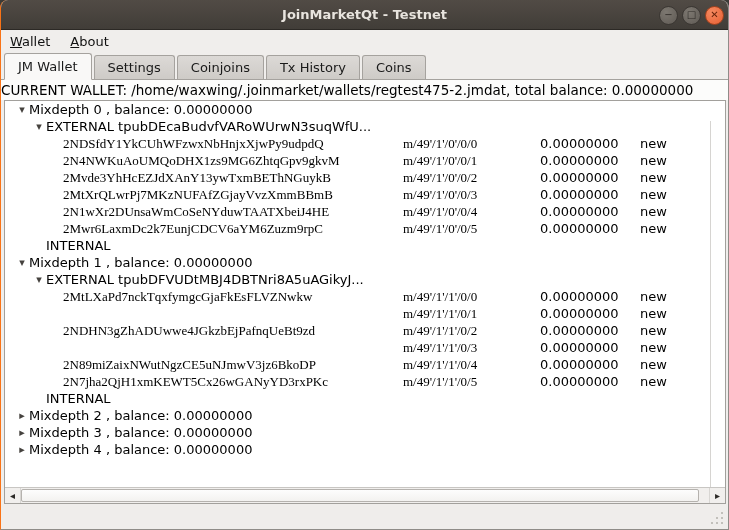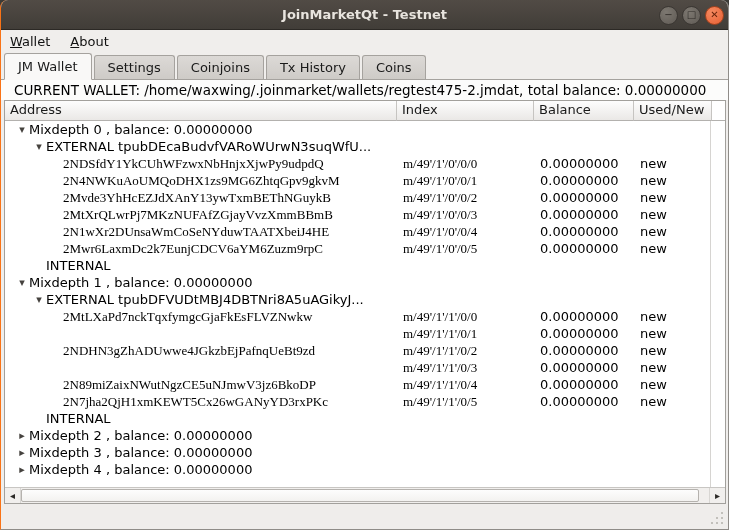--- a/index.html
+++ b/index.html
@@ -28,21 +28,21 @@
 
   
   .tabbar { height:27px; flex:0 0 27px; background:#f0eeec; border-bottom:1px solid #a5a29e;
     display:flex; align-items:flex-end; padding-left:3px; }
   .tab { font-size:13px; color:#1a1a1a; padding:4px 13px 4px 13px; margin-right:2px;
     border:1px solid #a5a29e; border-bottom:none; border-radius:3px 3px 0 0;
     background:linear-gradient(#dcd9d6,#cecbc7); height:24px; display:flex; align-items:center; }
   .tab.active { background:#f9f8f7; height:27px; margin-bottom:-1px; border-bottom:1px solid #f9f8f7; z-index:2; }
 
   
-  .banner { height:20px; flex:0 0 20px; background:#fcfcfb; display:flex; align-items:center; padding-left:13px;
+  .banner { height:20px; flex:0 0 20px; background:#fcfcfb; display:flex; align-items:center; padding-left:0;
     font-size:13.5px; color:#000; white-space:nowrap; overflow:hidden; }
 
   
   .treeframe { flex:1 1 auto; margin:0 2px 0 3px; border:1px solid #a2a09c; background:#fff;
     display:flex; flex-direction:column; position:relative; }
   .tree-header { height:20px; flex:0 0 20px; display:flex; }
   .hcell { background:linear-gradient(#fdfdfd,#eae8e6); border-right:1px solid #c6c4c1; border-bottom:1px solid #b3b1ae;
     font-size:13px; color:#1a1a1a; padding:1px 0 0 5px; white-space:nowrap; overflow:hidden; }
   .hc0 { width:392px; } .hc1 { width:137px; } .hc2 { width:100px; } .hc3 { width:78px; }
   .hfill { flex:1; background:#fff; border-right:none; }
@@ -103,27 +103,20 @@
     <div class="tab active">JM Wallet</div>
     <div class="tab">Settings</div>
     <div class="tab">Coinjoins</div>
     <div class="tab">Tx History</div>
     <div class="tab">Coins</div>
   </div>
 
   <div class="banner">CURRENT WALLET: /home/waxwing/.joinmarket/wallets/regtest475-2.jmdat, total balance: 0.00000000</div>
 
   <div class="treeframe">
-    <div class="tree-header">
-      <div class="hcell hc0">Address</div>
-      <div class="hcell hc1">Index</div>
-      <div class="hcell hc2">Balance</div>
-      <div class="hcell hc3">Used/New</div>
-      <div class="hcell hfill"></div>
-    </div>
     <div class="tree-body">
         <div class="tree-row">
           <div class="cell c-addr">
             <span class="indent" style="width: 10px;"></span>
             <span class="arrow">▾</span>
             <span class="rowlabel">Mixdepth 0 , balance: 0.00000000</span>
           </div>
           <div class="cell c-idx mono"></div>
           <div class="cell c-bal"></div>
           <div class="cell c-st"></div>

